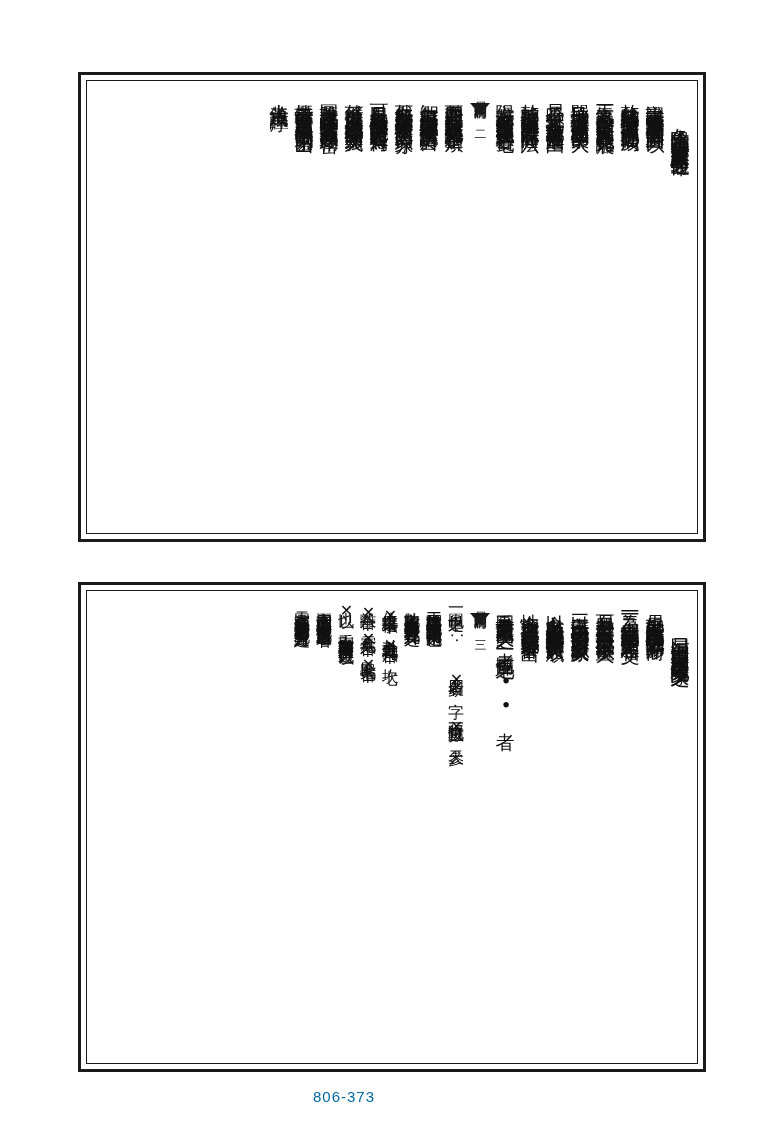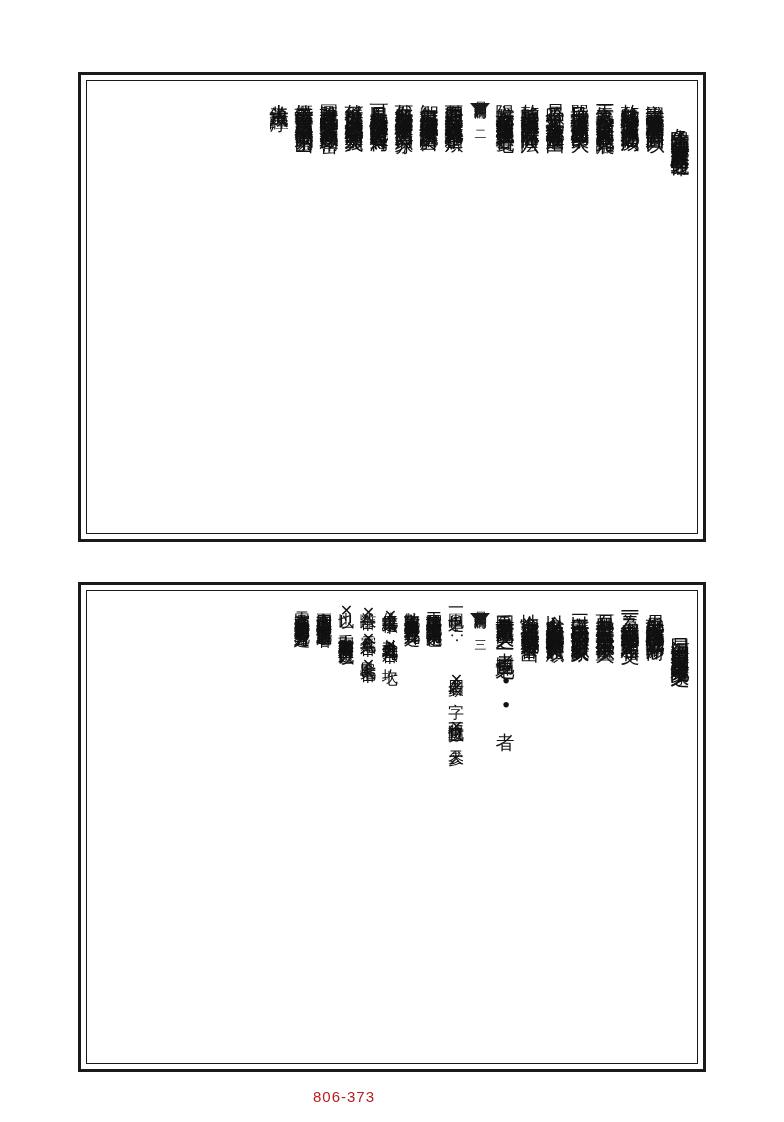--- a/index.html
+++ b/index.html
@@ -112,21 +112,21 @@
 
   .footer {
     position: absolute;
     left: 0;
     top: 1088px;
     width: 688px;
     text-align: center;
     font-size: 15px;
     font-family: "Liberation Sans", sans-serif;
     letter-spacing: 1px;
-    color: #b91c1c;
+    color: #0369a1;
   }
 </style>
 </head>
 <body>
 
 <div class="page">
 
   <div class="block" id="block-top">
     <div class="block-inner">
 

